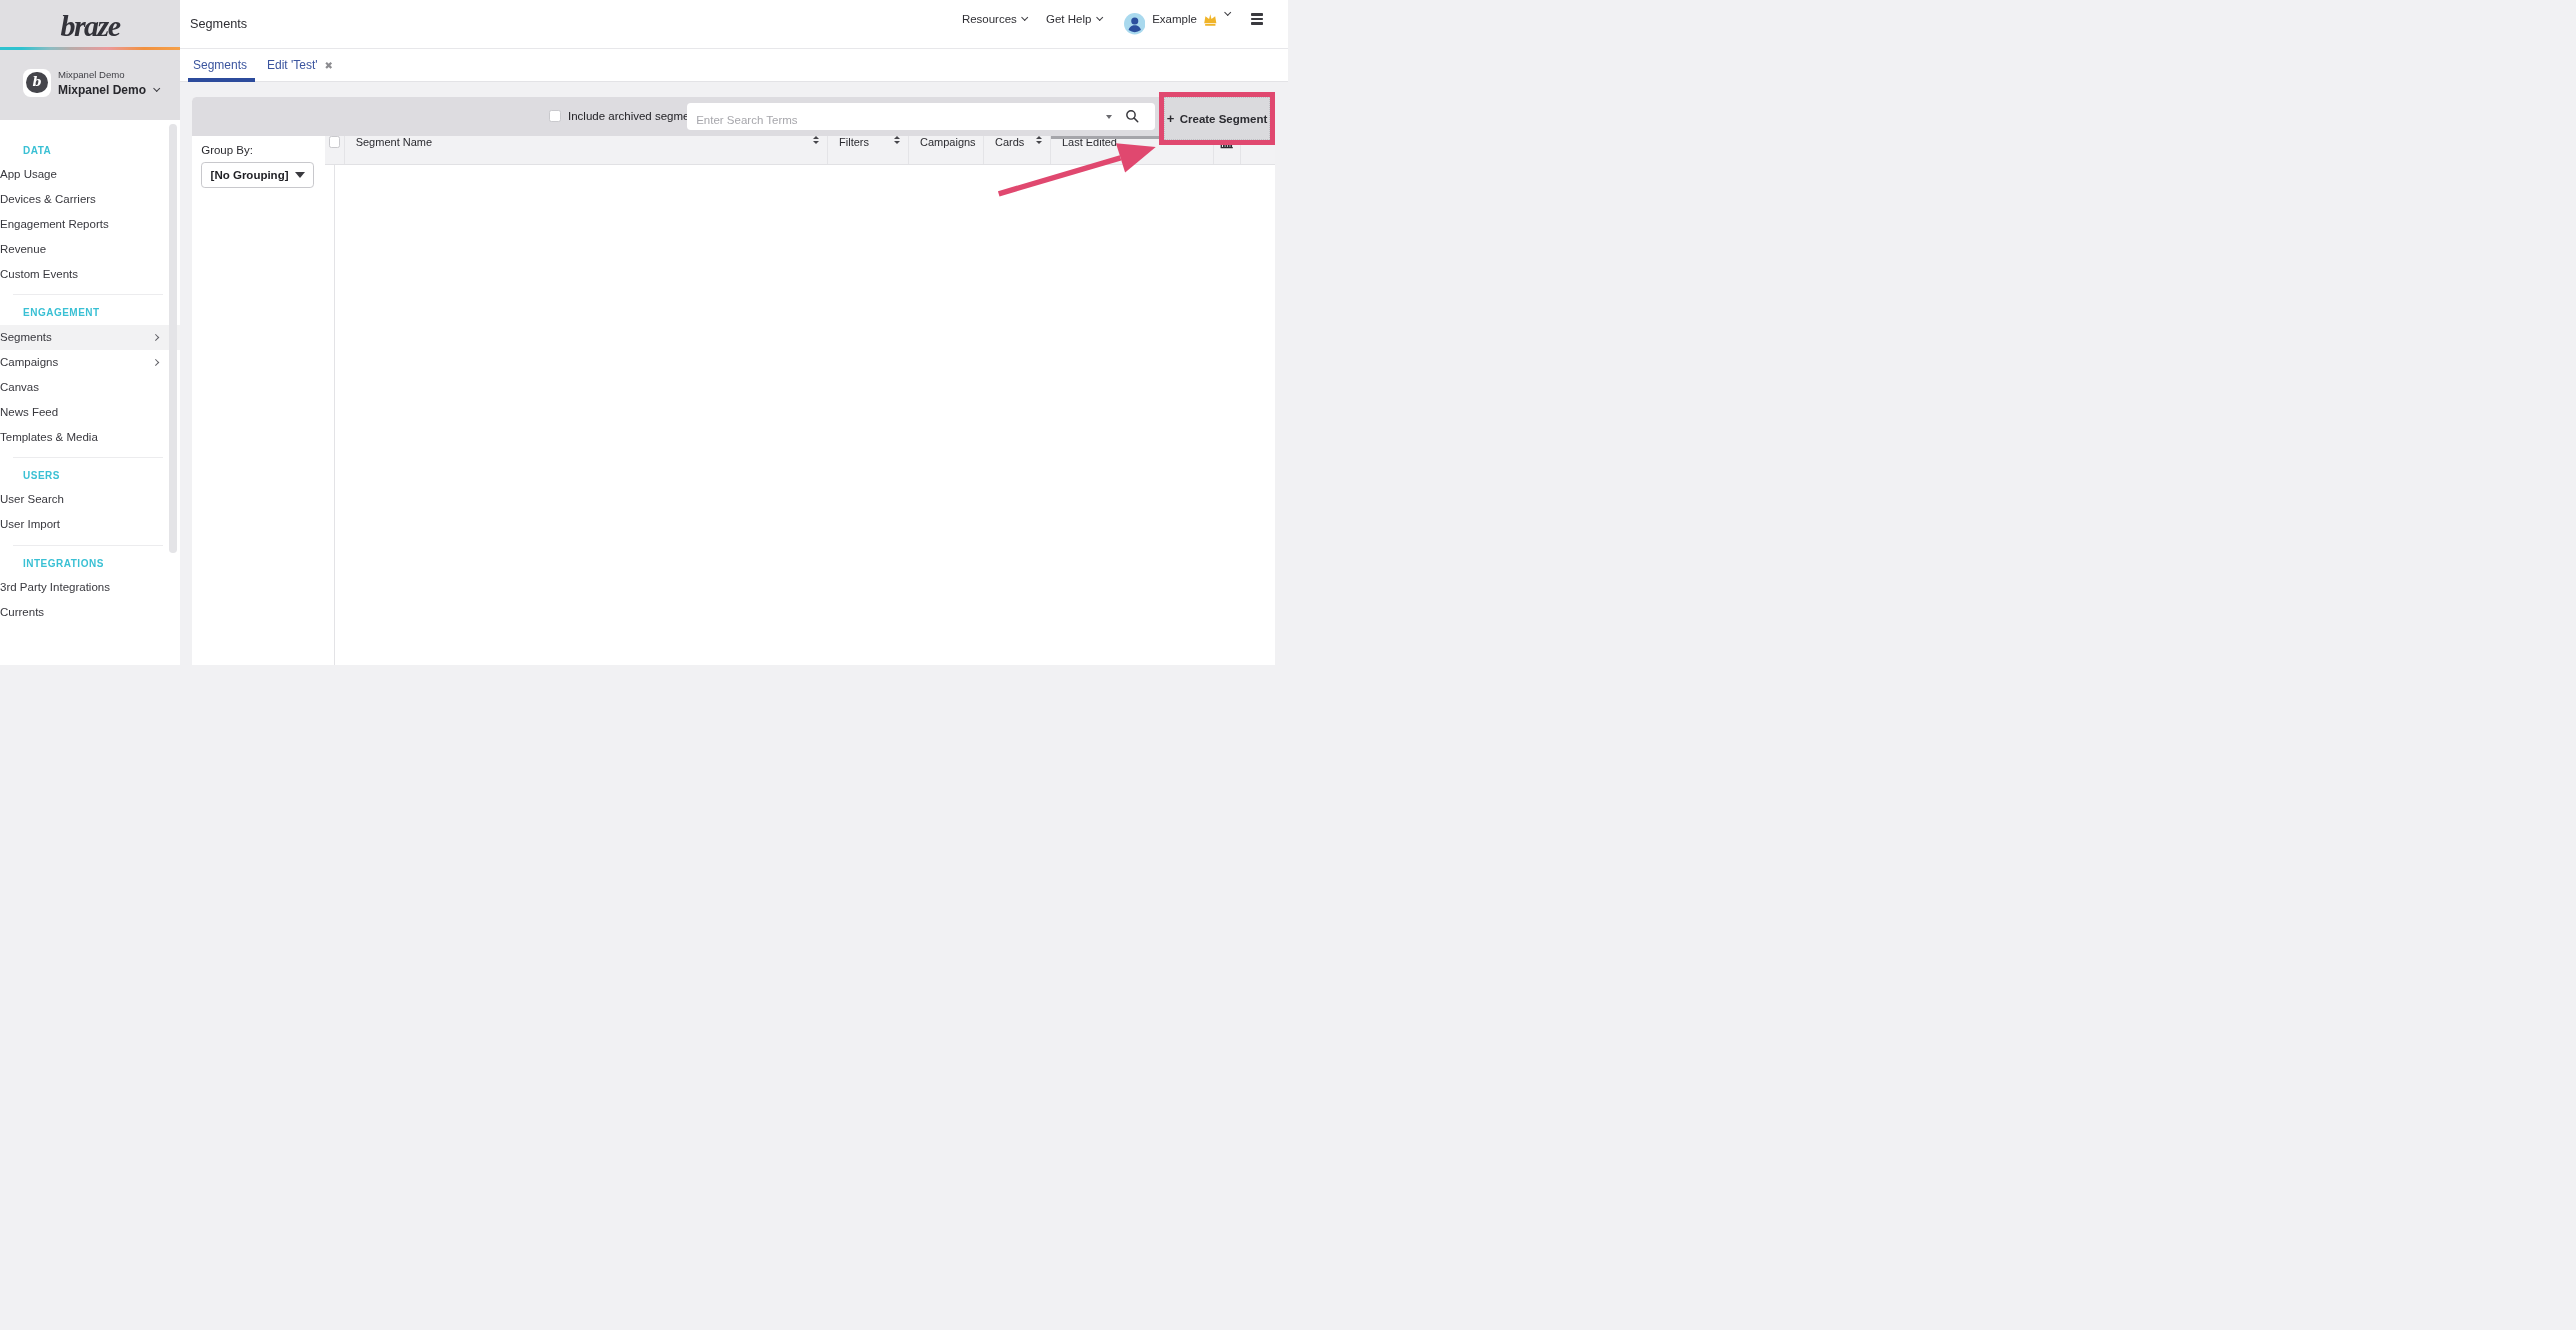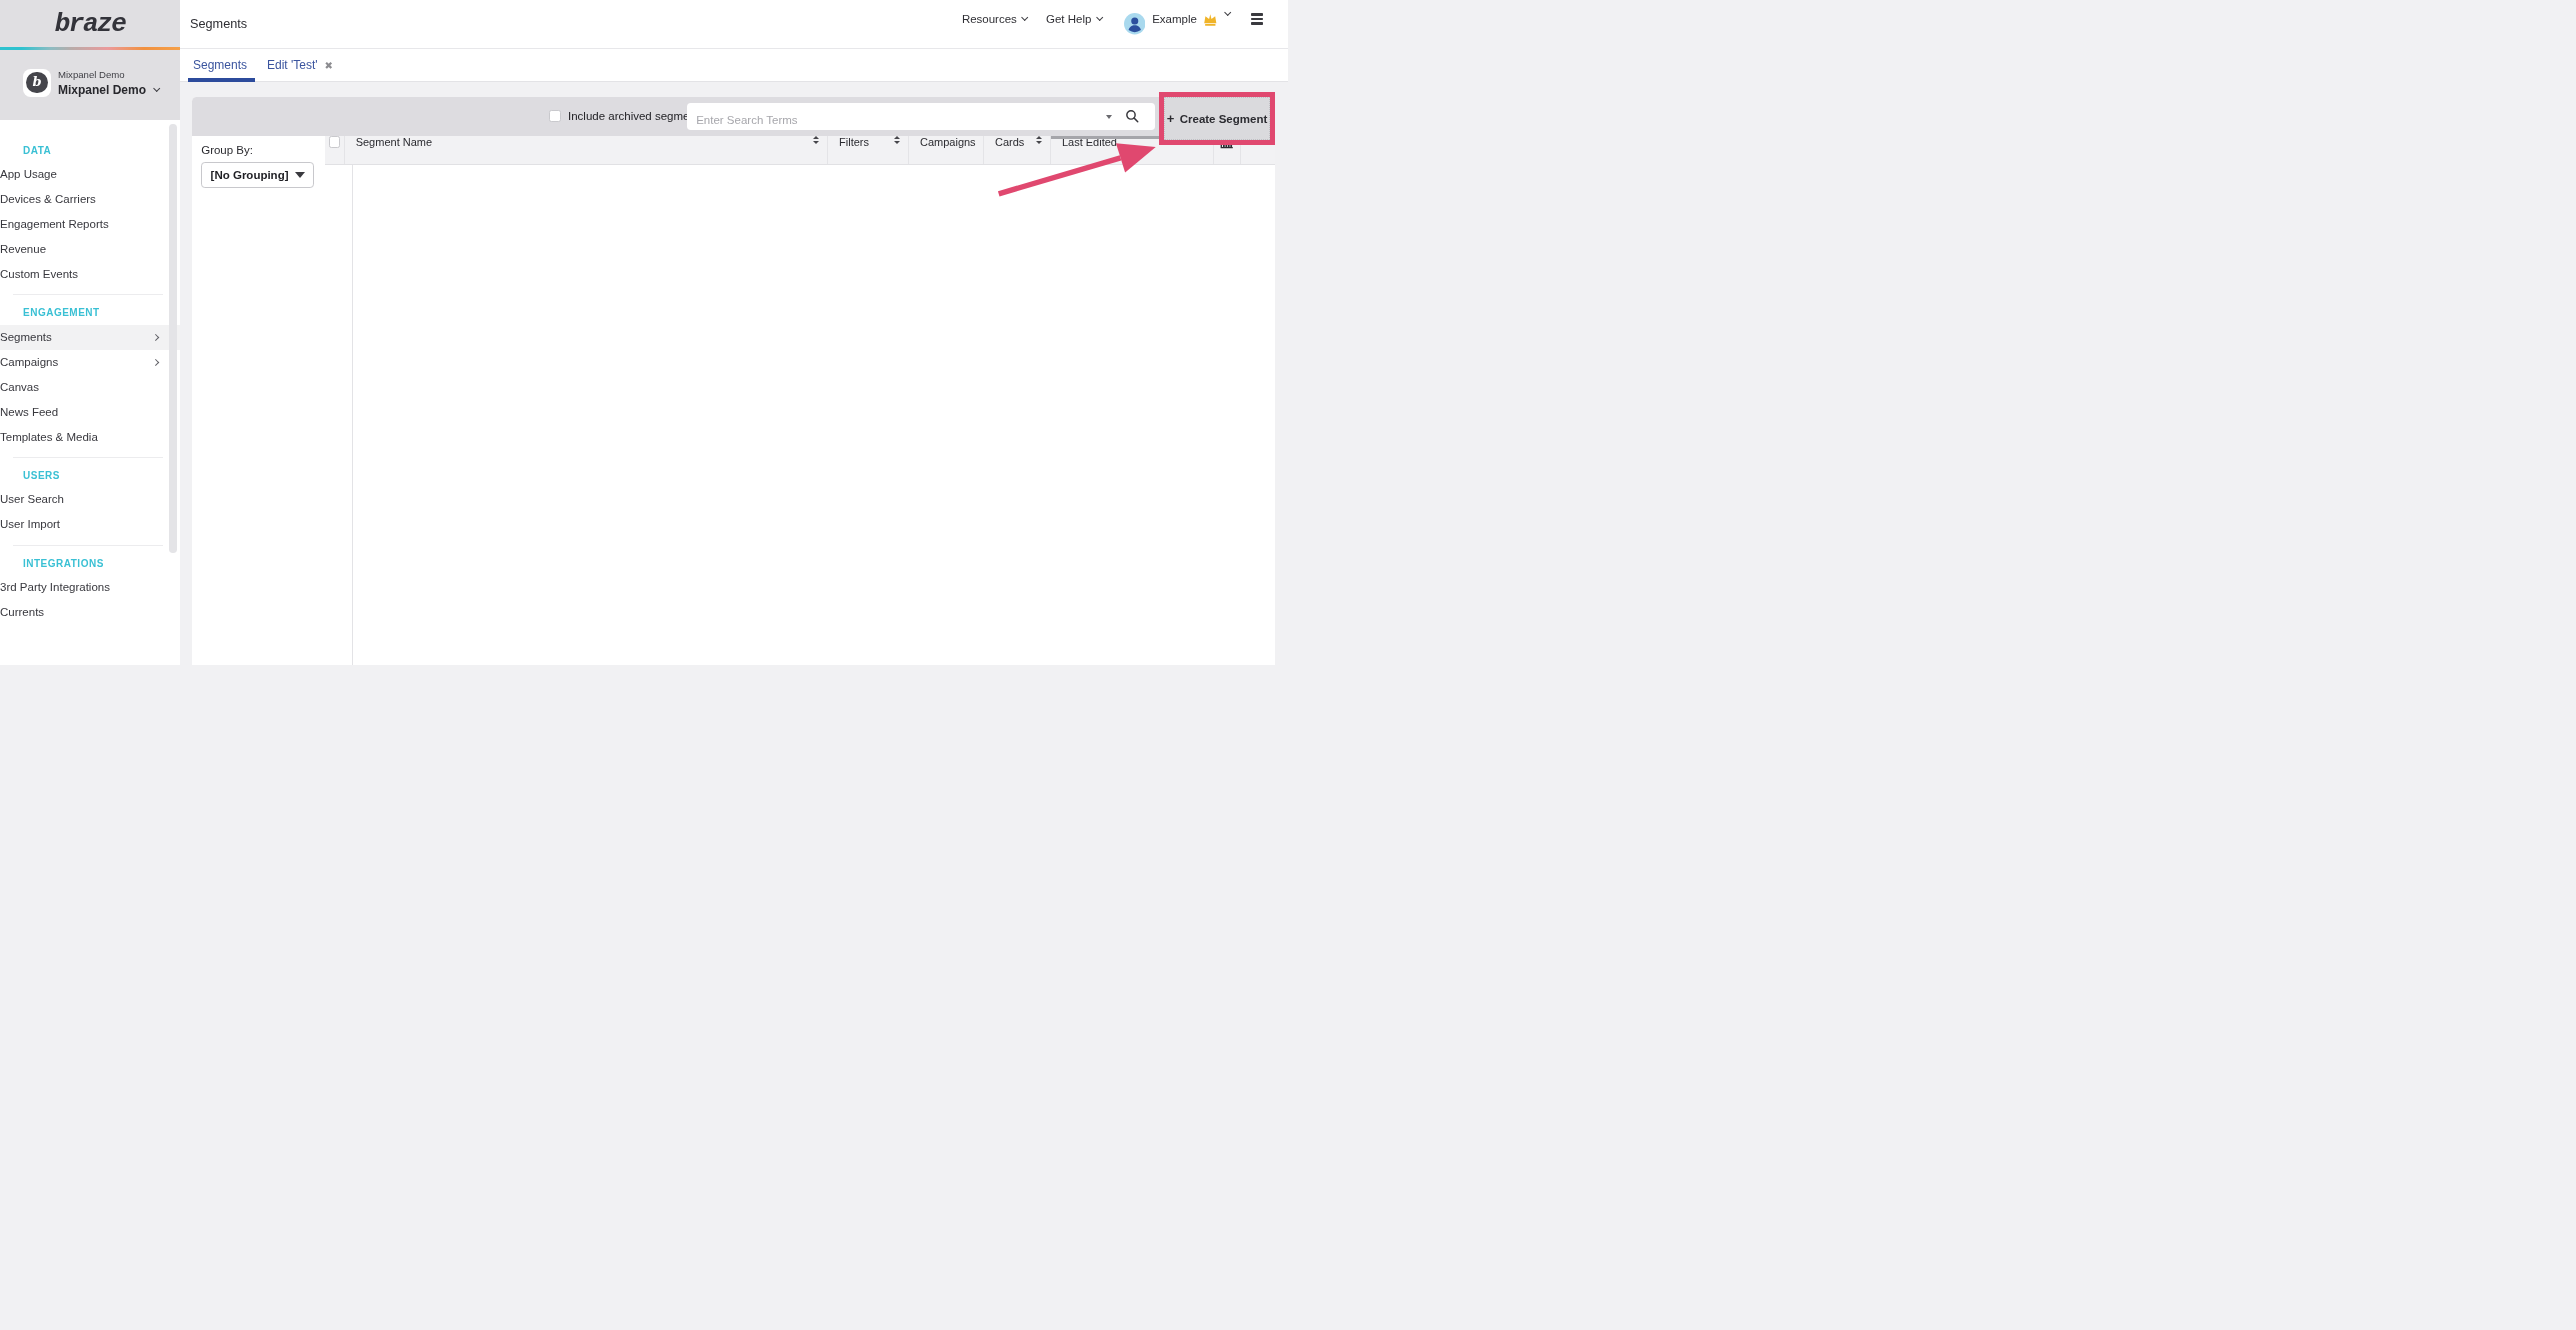--- a/index.html
+++ b/index.html
@@ -3,21 +3,21 @@
 <meta charset="utf-8">
 <style>
   * { margin:0; padding:0; box-sizing:border-box; }
   html,body { width:1288px; height:665px; }
   body { font-family:"Liberation Sans", sans-serif; background:#f1f1f3; overflow:hidden; }
   .page { position:relative; width:1288px; height:665px; background:#f1f1f3; overflow:hidden; }
 
   
   .sidebar { position:absolute; left:0; top:0; width:180px; height:665px; background:#ffffff; }
   .side-top { position:relative; height:120px; background:#e0dfe2; }
-  .logo { text-align:center; padding-top:9.2px; font-family:Liberation Mono, monospace; font-style:italic; font-weight:700; font-size:26px; letter-spacing:-1.5px; color:#33333a; }
+  .logo { text-align:center; padding-top:9.2px; font-family:Liberation Serif, serif; font-style:italic; font-weight:700; font-size:30px; letter-spacing:-1.5px; color:#33333a; }
   .brand-gradient { position:absolute; top:47px; left:0; width:100%; height:3.1px;
     background:linear-gradient(90deg,#2fc2cf 0%,#2fc2cf 12%,#8cbcc2 28%,#b9aba9 40%,#eb9a9b 60%,#f19140 80%,#f5a049 100%); }
   .workspace { position:absolute; top:51px; left:0; right:0; height:69px; }
   .ws-squircle { position:absolute; left:23px; top:17.6px; width:28px; height:28px; background:#ffffff; border-radius:7.7px; display:flex; align-items:center; justify-content:center; }
   .ws-circle { width:21.5px; height:21.5px; background:#45454b; border-radius:50%; display:flex; align-items:center; justify-content:center; }
   .ws-monogram { color:#ffffff; font-family:"DejaVu Serif", serif; font-style:italic; font-weight:700; font-size:13px; line-height:1; margin-top:-1.5px; }
   .ws-small { position:absolute; left:58px; top:18.4px; font-size:9.6px; color:#3f3f45; }
   .ws-name-row { position:absolute; left:58px; top:32px; display:flex; align-items:center; gap:7.7px; }
   .ws-name { font-size:12px; font-weight:700; color:#28282d; }
   .chev { display:inline-block; width:5.4px; height:5.4px; border-right:1.2px solid #3f3f44; border-bottom:1.2px solid #3f3f44; transform:rotate(45deg); margin-top:-3.1px; }
@@ -55,21 +55,21 @@
   .cb { position:absolute; width:12.3px; height:12.3px; background:#ffffff; border:0.8px solid #c9c9cd; border-radius:2.3px; cursor:pointer; }
   .toolbar .cb { left:357px; top:13px; }
   .cb-label { position:absolute; left:376px; top:0; line-height:39px; font-size:11.5px; color:#232327; }
   .searchbox { position:absolute; left:495px; top:6.1px; width:468px; height:27px; background:#ffffff; border-radius:3.8px; }
   .search-input { position:absolute; left:0; top:0; width:399px; height:33px; border:none; outline:none; background:transparent; padding:0 9.2px; font-size:11.5px; color:#333; font-family:"Liberation Sans", sans-serif; }
   .search-input::placeholder { color:#a7a7ac; opacity:1; }
   .tri-down { width:0; height:0; border-left:3.8px solid transparent; border-right:3.8px solid transparent; border-top:4.6px solid #55555a; }
   .sb-caret { position:absolute; right:43px; top:11.5px; cursor:pointer; }
   .mag { position:absolute; right:15.3px; top:6.1px; cursor:pointer; }
 
-  .panel { position:absolute; top:39px; left:0; bottom:0; width:161px; background:#ffffff; border-right:0.8px solid #e3e3e6; }
+  .panel { position:absolute; top:39px; left:0; bottom:0; width:143px; background:#ffffff; border-right:0.8px solid #e3e3e6; }
   .gb-label { position:absolute; left:9.2px; top:8.4px; font-size:11.5px; color:#2a2a2f; }
   .gb-select { position:absolute; left:9.2px; top:26px; width:113px; height:26px; background:#ffffff; border:1.2px solid #c8c8cc; border-radius:3.8px; display:flex; align-items:center; justify-content:space-between; padding:0 8.4px; cursor:pointer; }
   .gb-value { font-size:11.5px; font-weight:700; color:#1f1f24; }
   .gb-caret { width:0; height:0; border-left:5.4px solid transparent; border-right:5.4px solid transparent; border-top:6.1px solid #3a3a3f; }
 
   .thead { position:absolute; top:39px; left:133px; right:0; height:29px; background:#f2f2f4; border-bottom:0.8px solid #e1e1e4; display:flex; }
   .th { position:relative; border-right:0.8px solid #e4e4e7; display:flex; padding:0 8.4px 0 10.7px; font-size:11px; color:#2b2b30; }
   .th:last-child { border-right:none; }
   .th-cb { width:20px; padding:0; justify-content:center; }
   .th-cb .cb { position:static; width:11.5px; height:11.5px; }

